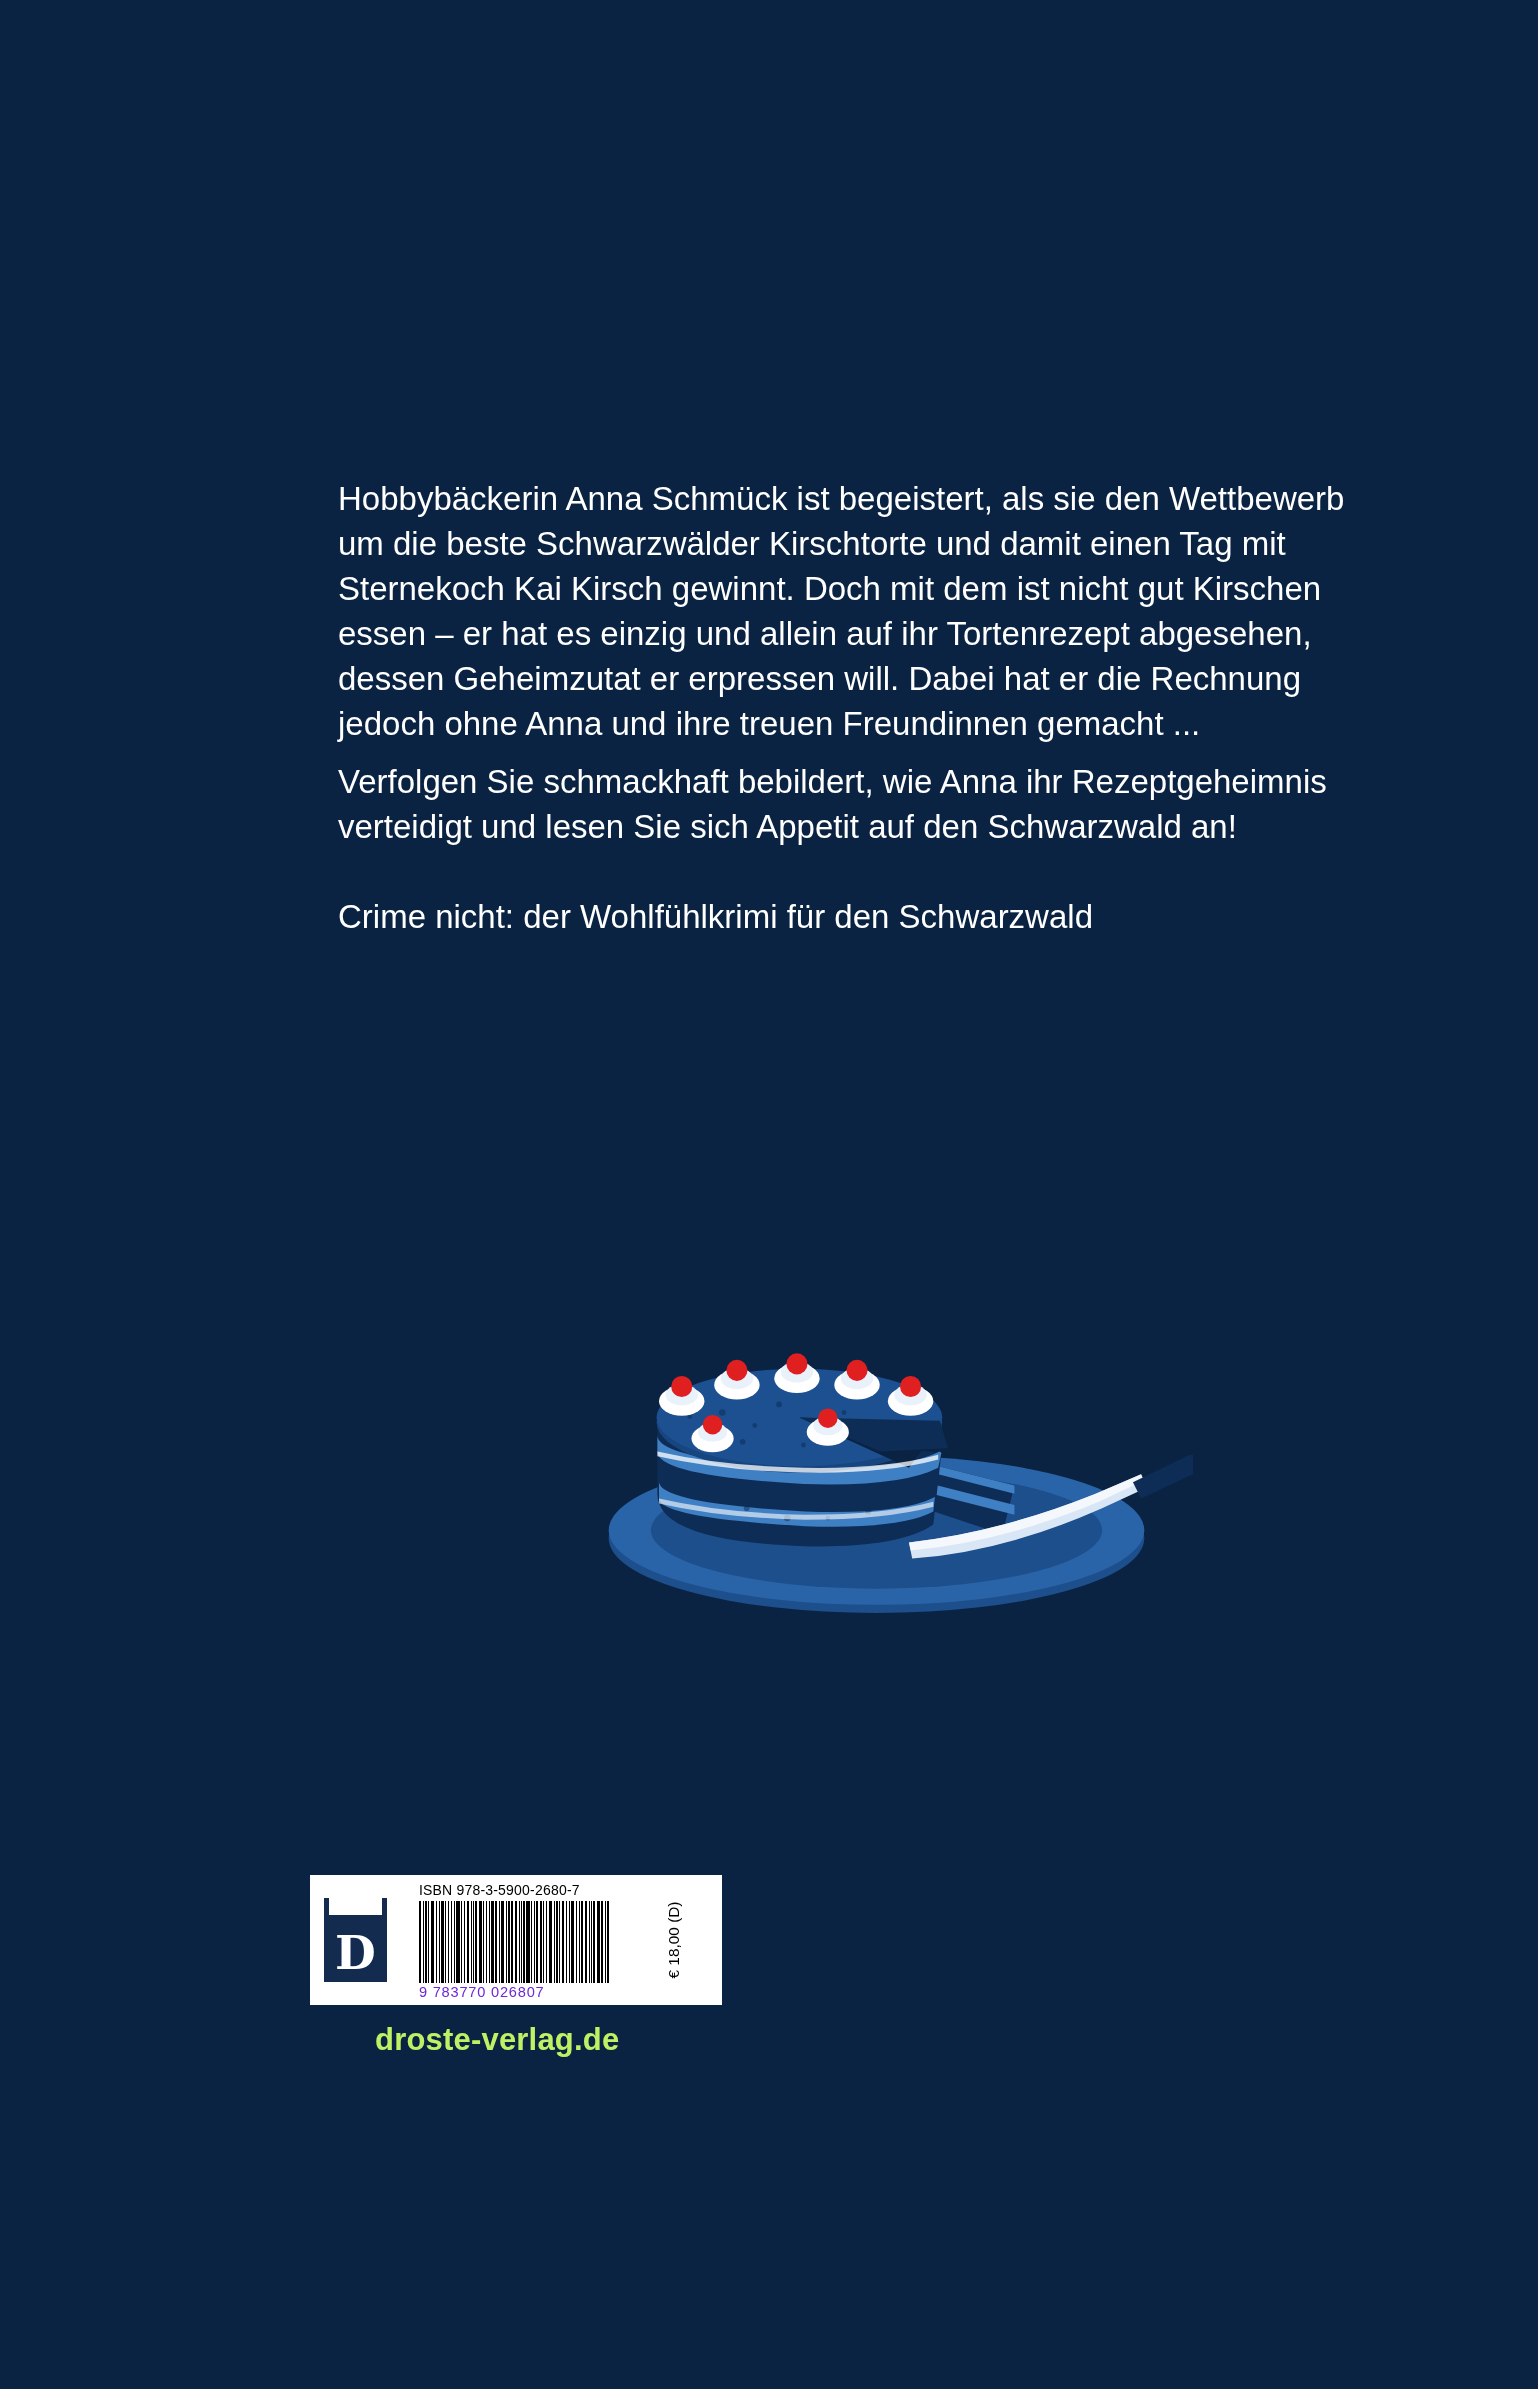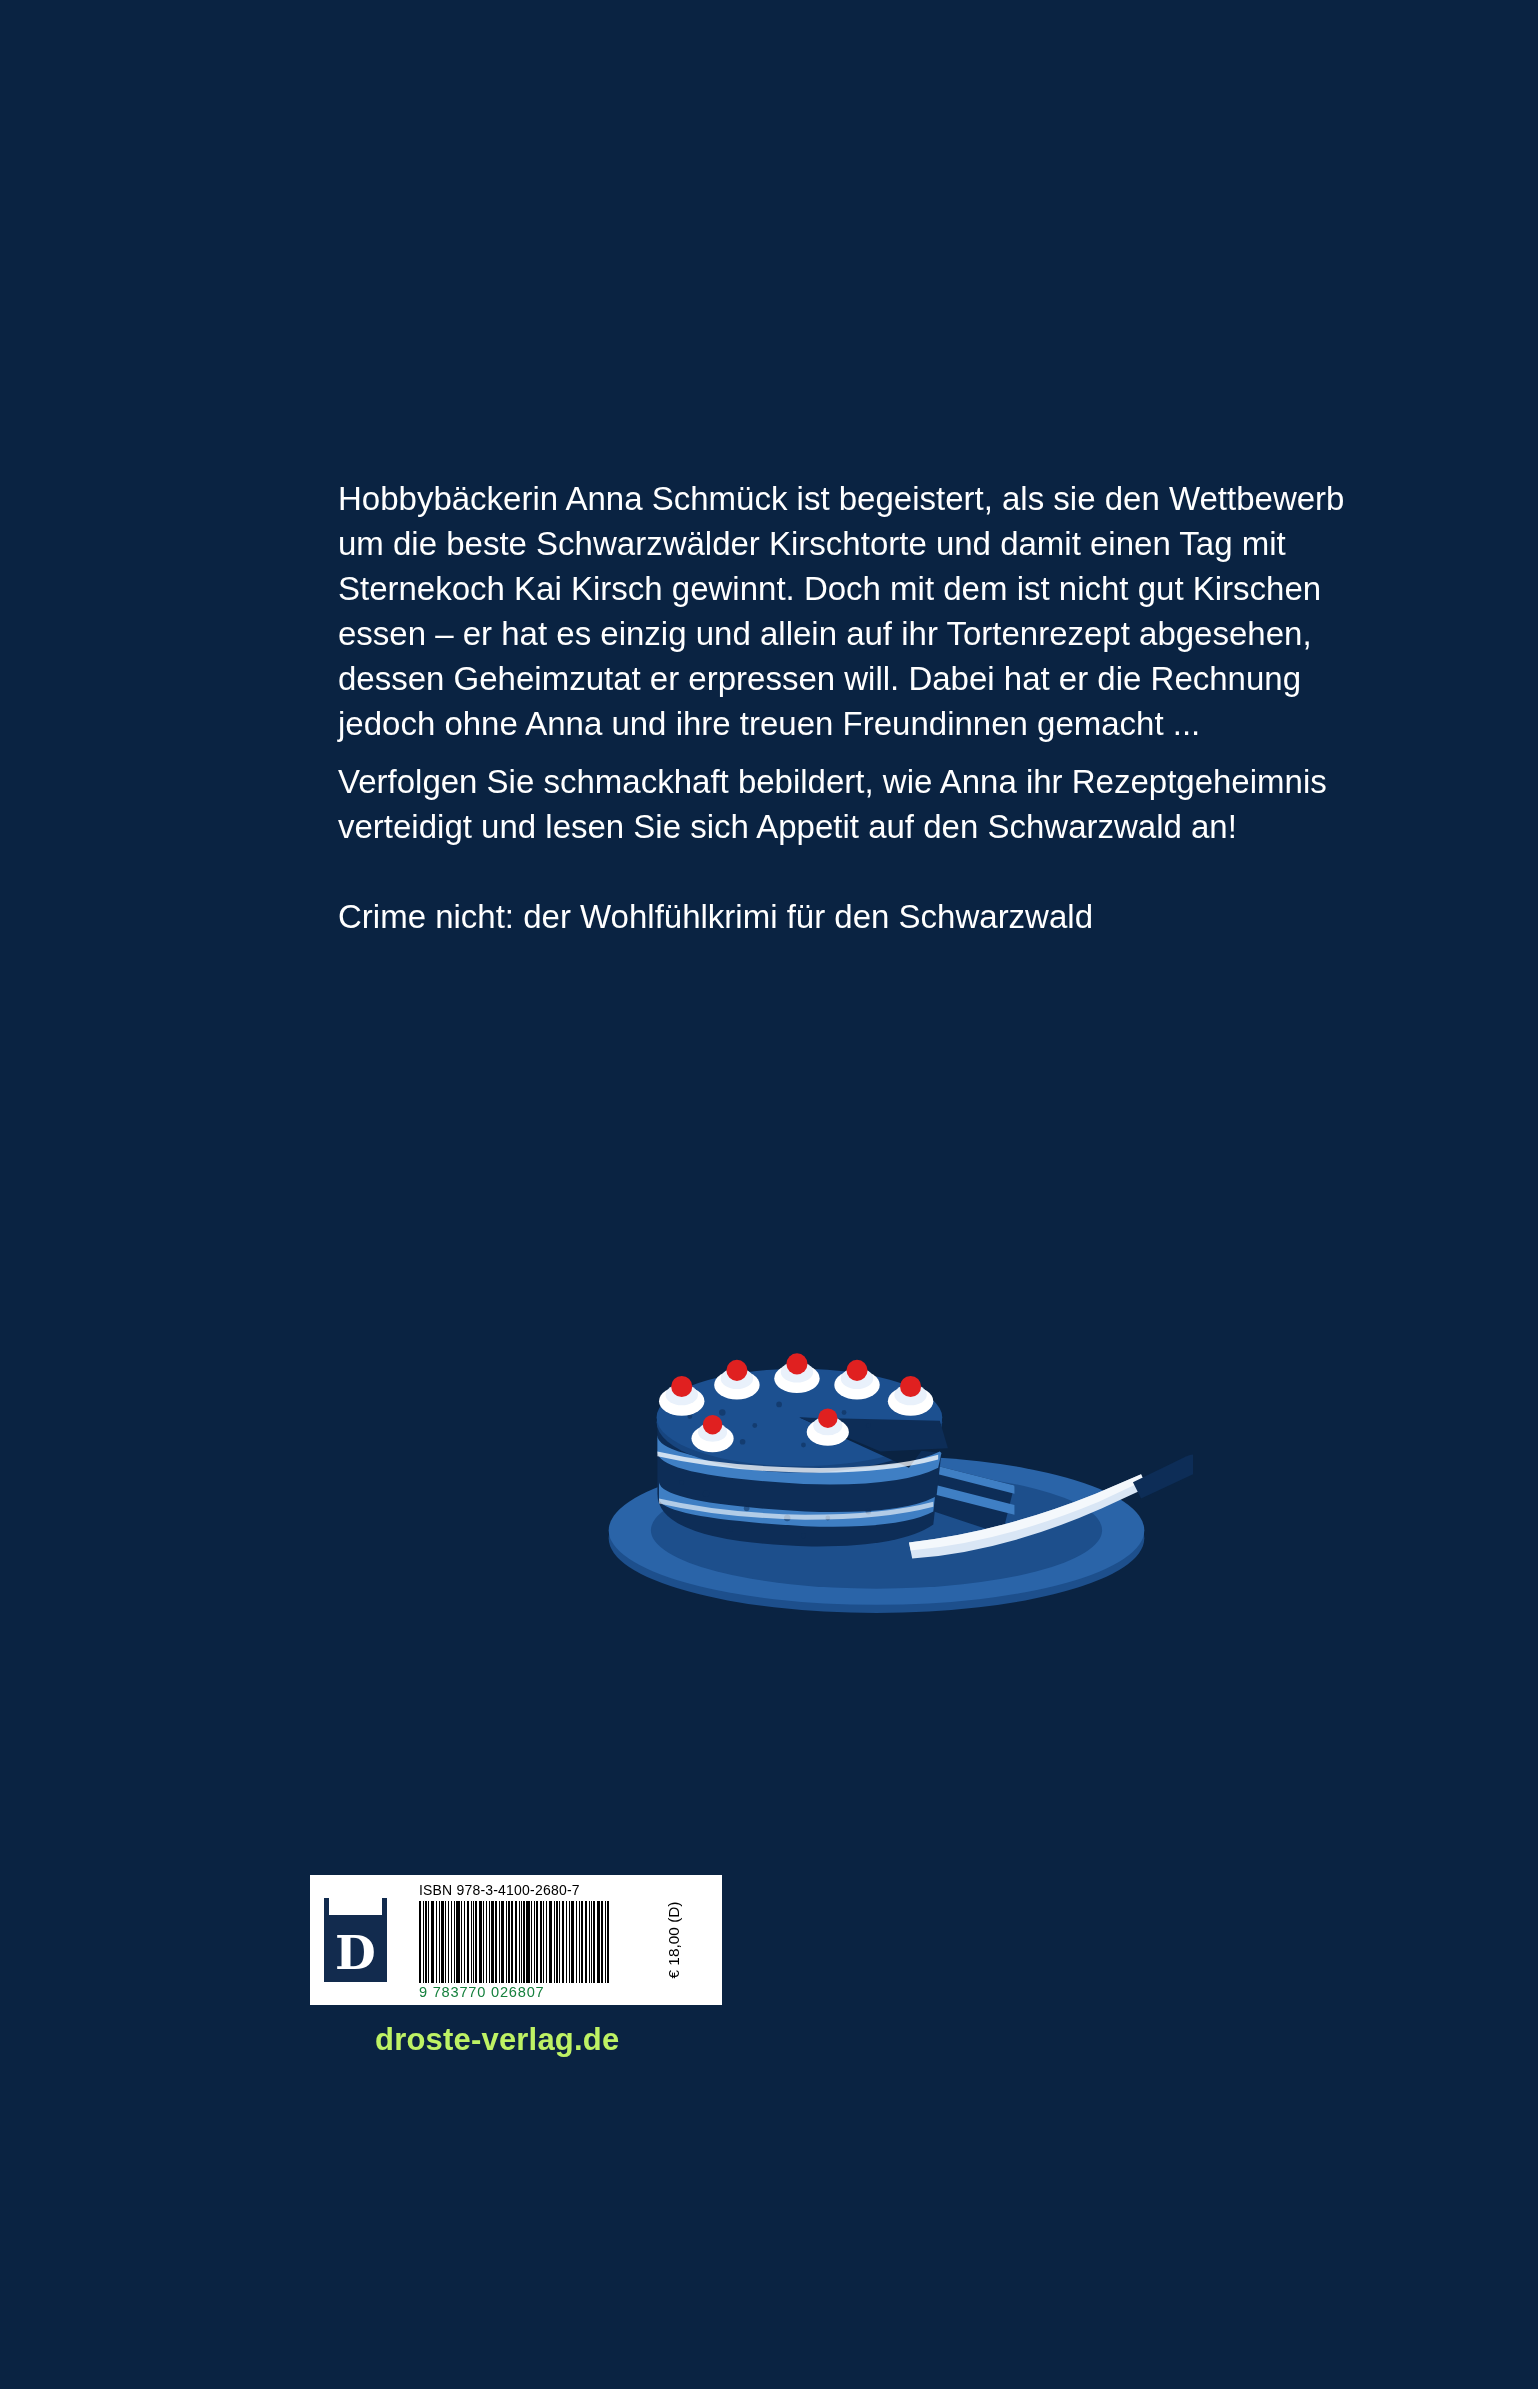--- a/index.html
+++ b/index.html
@@ -137,21 +137,21 @@
     overflow: hidden;
   }
   .bars span {
     display: block;
     background: #000;
     height: 100%;
     margin-right: 1.6px;
   }
   .ean-digits {
     font-size: 14.6px;
-    color: #15803d;
+    color: #6d28d9;
     letter-spacing: 0.8px;
     margin-left: 13px;
     margin-top: 1.6px;
     font-family: "Liberation Sans", sans-serif;
     white-space: nowrap;
   }
   .price-vertical {
     position: absolute;
     right: 9.7px;
     top: 50%;
@@ -275,21 +275,21 @@
       <path d="M430 360 Q540 348 660 300 L716 276 L719 284 L664 310 Q544 360 432 370 Z" fill="#ffffff" opacity="0.7"></path>
       <path d="M706 286 L772 254 Q786 248 790 258 Q794 268 780 276 L716 306 Z" fill="#0d2d57"></path>
     </svg>
   </div>
 
   <div class="barcode-block">
     <div class="publisher-mark">
       <div class="dsquare">D</div>
     </div>
     <div class="barcode-area">
-      <div class="isbn-text">ISBN 978-3-4100-2680-7</div>
+      <div class="isbn-text">ISBN 978-3-5900-2680-7</div>
       <div class="bars">
         <span style="width:2.4px"></span>
           <span style="width:0.8px"></span>
           <span style="width:1.6px"></span>
         <span style="width:0.8px"></span>
           <span style="width:3.2px"></span>
           <span style="width:1.6px"></span>
         <span style="width:0.8px"></span>
           <span style="width:2.4px"></span>
           <span style="width:0.8px"></span>

